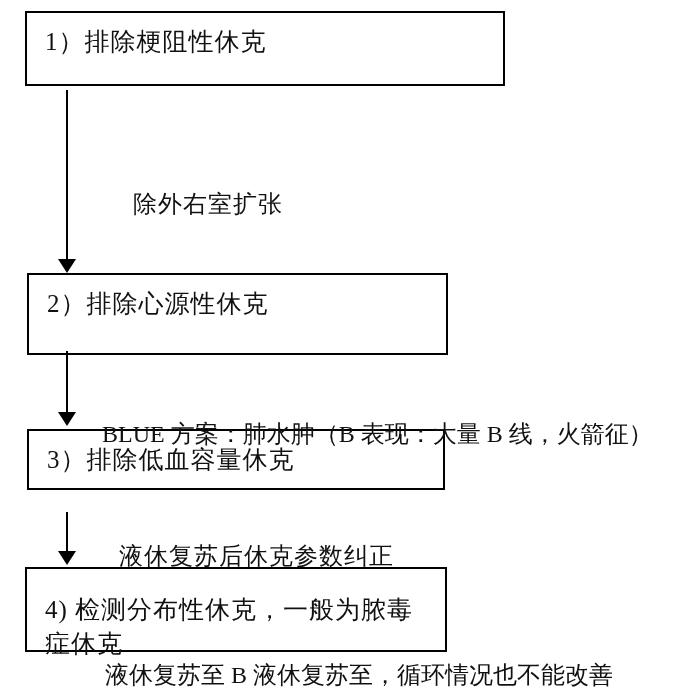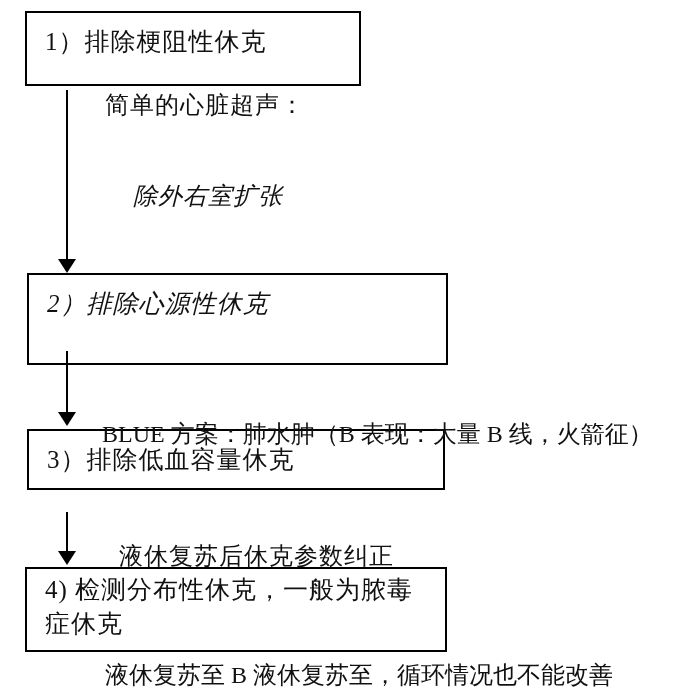--- a/index.html
+++ b/index.html
@@ -22,25 +22,25 @@
     background: #ffffff;
     box-sizing: border-box;
     font-size: 25px;
     line-height: 34px;
     letter-spacing: 1px;
   }
   .flow-box .box-label {
     display: block;
     padding: 12px 10px 0 18px;
   }
-  #box1 { left: 25px;  top: 11px;  width: 336px; height: 75px; }
-  #box2 { left: 27px;  top: 273px; width: 421px; height: 92px; font-style: italic; }
+  #box1 { left: 25px;  top: 11px;  width: 480px; height: 75px; }
+  #box2 { left: 27px;  top: 273px; width: 421px; height: 82px; }
   #box3 { left: 27px;  top: 429px; width: 418px; height: 61px; }
   #box4 { left: 25px;  top: 567px; width: 422px; height: 85px; }
-  #box4 .box-label { padding-top: 4px; }
+  #box4 .box-label { padding-top: 24px; }
 
   .vline {
     position: absolute;
     left: 66px;
     width: 2px;
     background: #000000;
   }
   #seg1 { top: 90px;  height: 171px; }
   #seg2 { top: 351px; height: 62px; }
   #seg3 { top: 512px; height: 41px; }
@@ -60,21 +60,21 @@
 
   .annotation {
     position: absolute;
     font-size: 24px;
     line-height: 28px;
     white-space: nowrap;
     letter-spacing: 1px;
   }
   #a1 { left: 105px; top: 91px; }
   #a2 { left: 133px; top: 137px; }
-  #a3 { left: 133px; top: 182px; font-style: italic; }
+  #a3 { left: 133px; top: 190px; }
   #a4 { left: 102px; top: 229px; letter-spacing: 0; }
   #a5 { left: 102px; top: 372px; letter-spacing: 0; margin-top: 48px; }
   #a6 { left: 466px; top: 471px; }
   #a7 { left: 119px; top: 521px; margin-top: 21px; }
   #a8 { left: 105px; top: 661px; letter-spacing: 0; }
 </style>
 </head>
 <body>
 
 <div id="canvas">
@@ -97,19 +97,18 @@
 
   <div id="seg1" class="vline"></div>
   <div id="ah1" class="arrowhead"></div>
 
   <div id="seg2" class="vline"></div>
   <div id="ah2" class="arrowhead"></div>
 
   <div id="seg3" class="vline"></div>
   <div id="ah3" class="arrowhead"></div>
 
-  <div id="a1" class="annotation">简单的心脏超声：</div>
   <div id="a3" class="annotation">除外右室扩张</div>
   <div id="a5" class="annotation">BLUE 方案：肺水肿（B 表现：大量 B 线，火箭征）</div>
   <div id="a7" class="annotation">液休复苏后休克参数纠正</div>
   <div id="a8" class="annotation">液休复苏至 B 液休复苏至，循环情况也不能改善</div>
 
 </div>
 
 </body></html>

